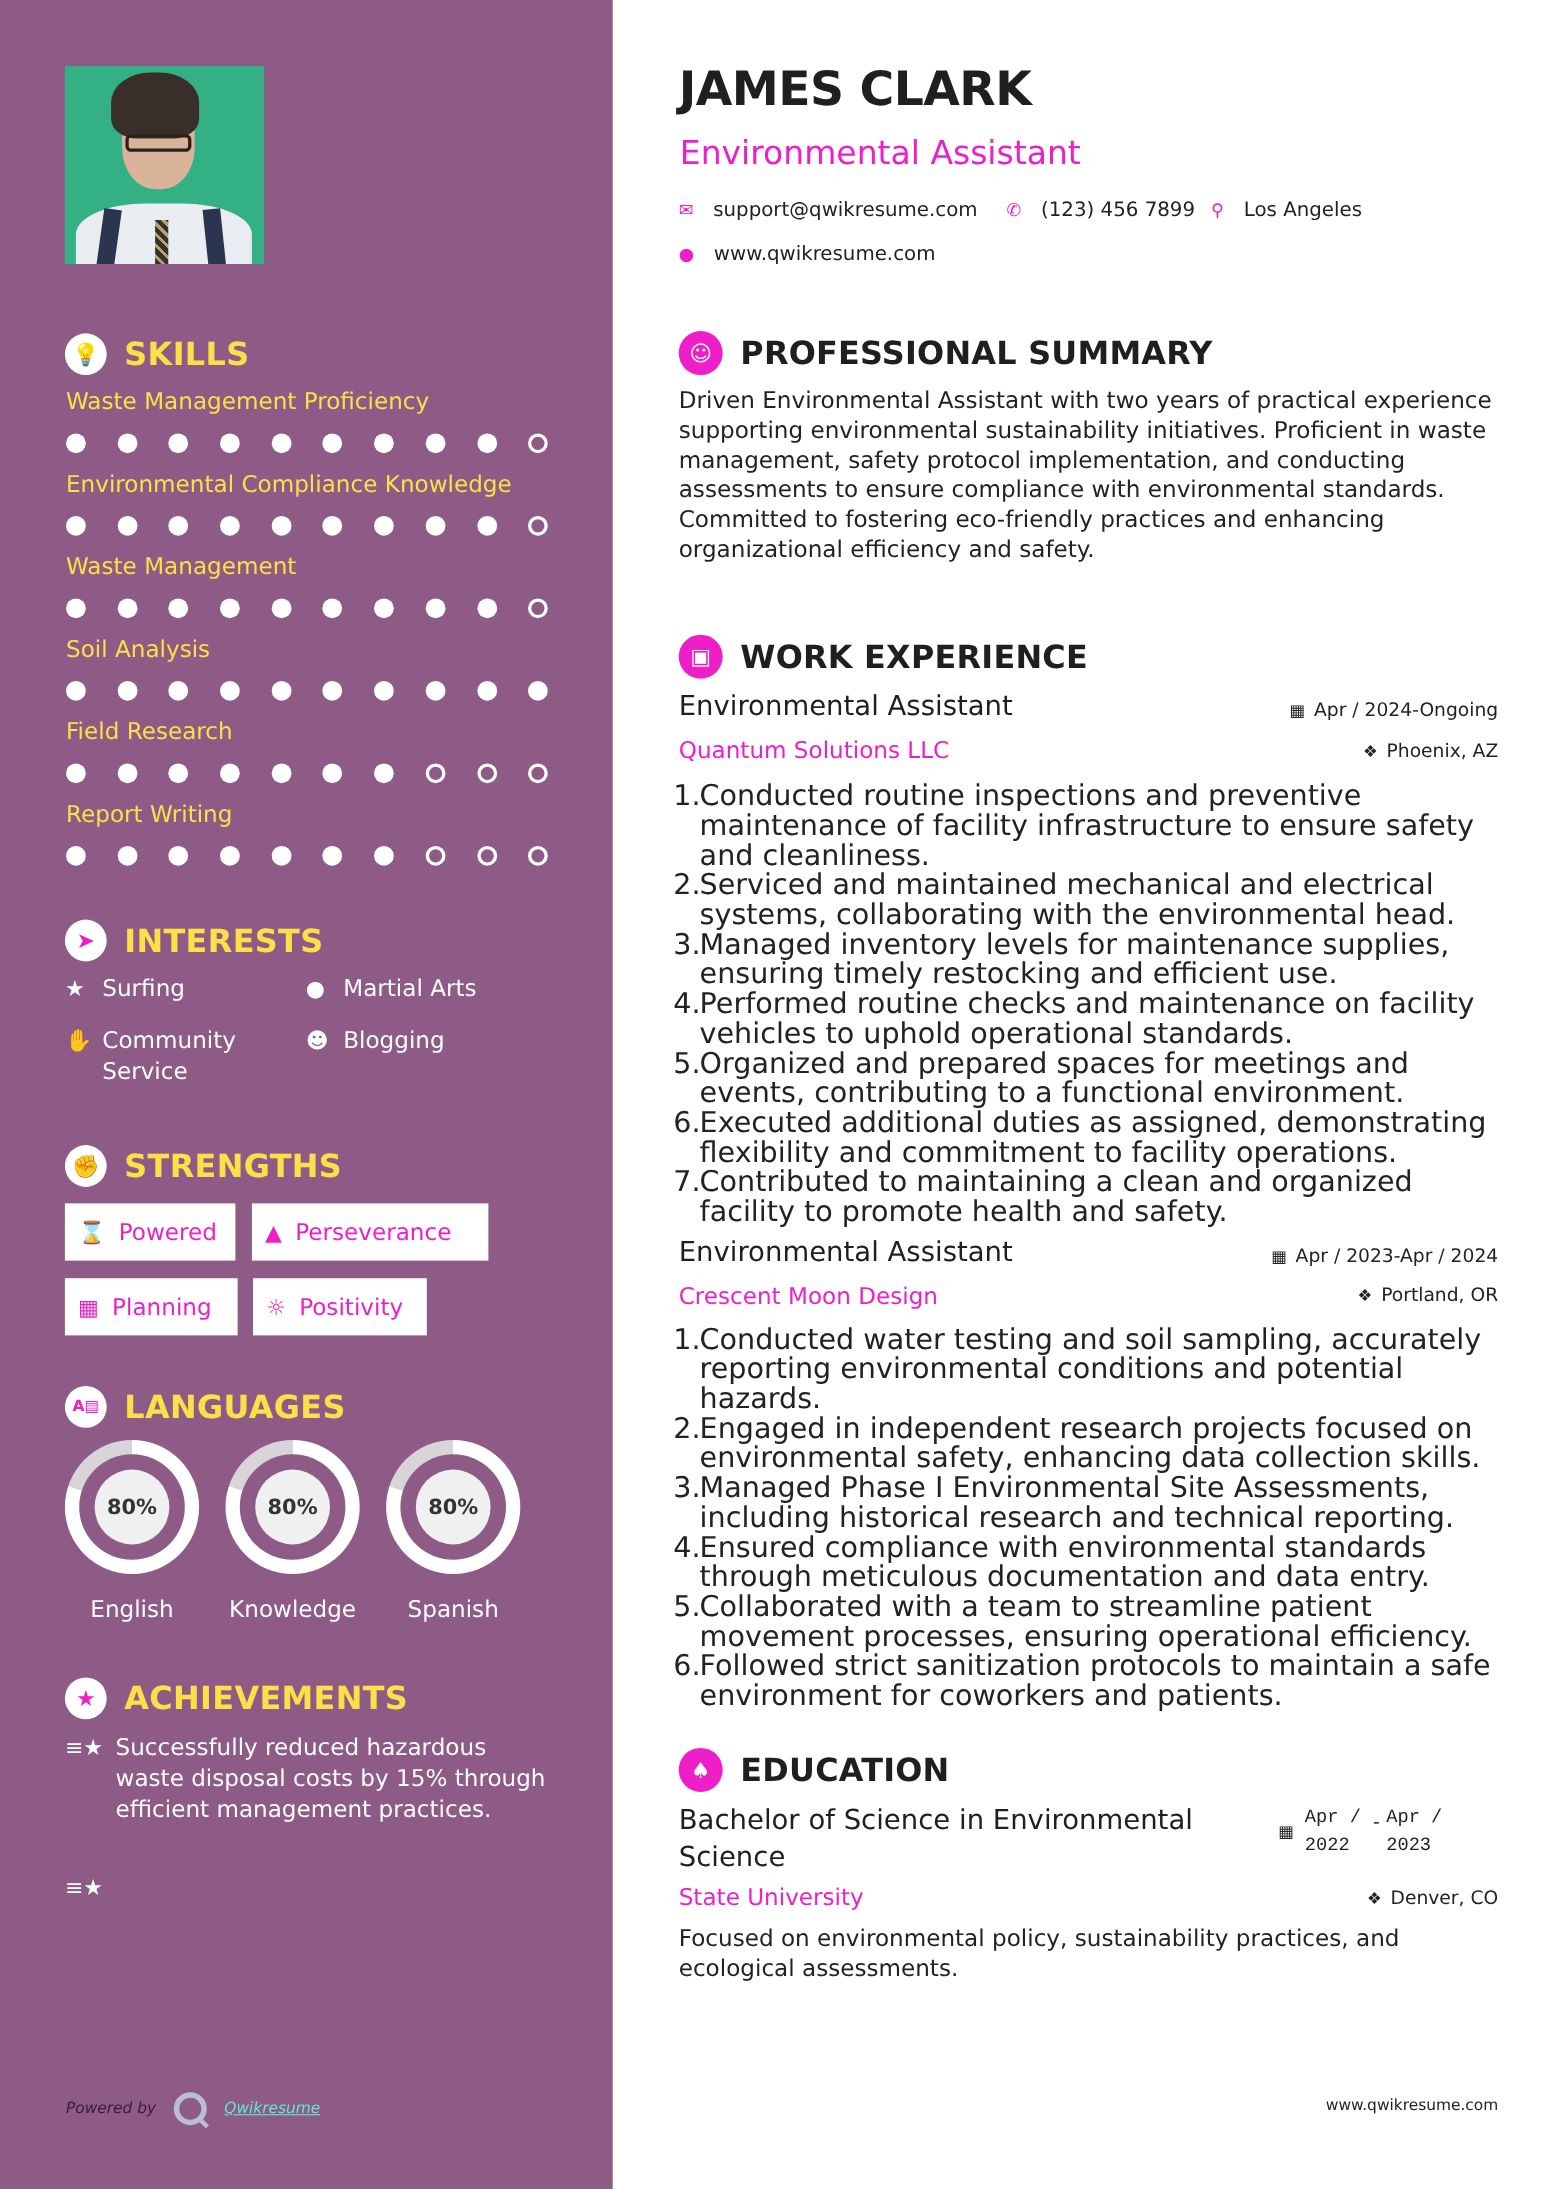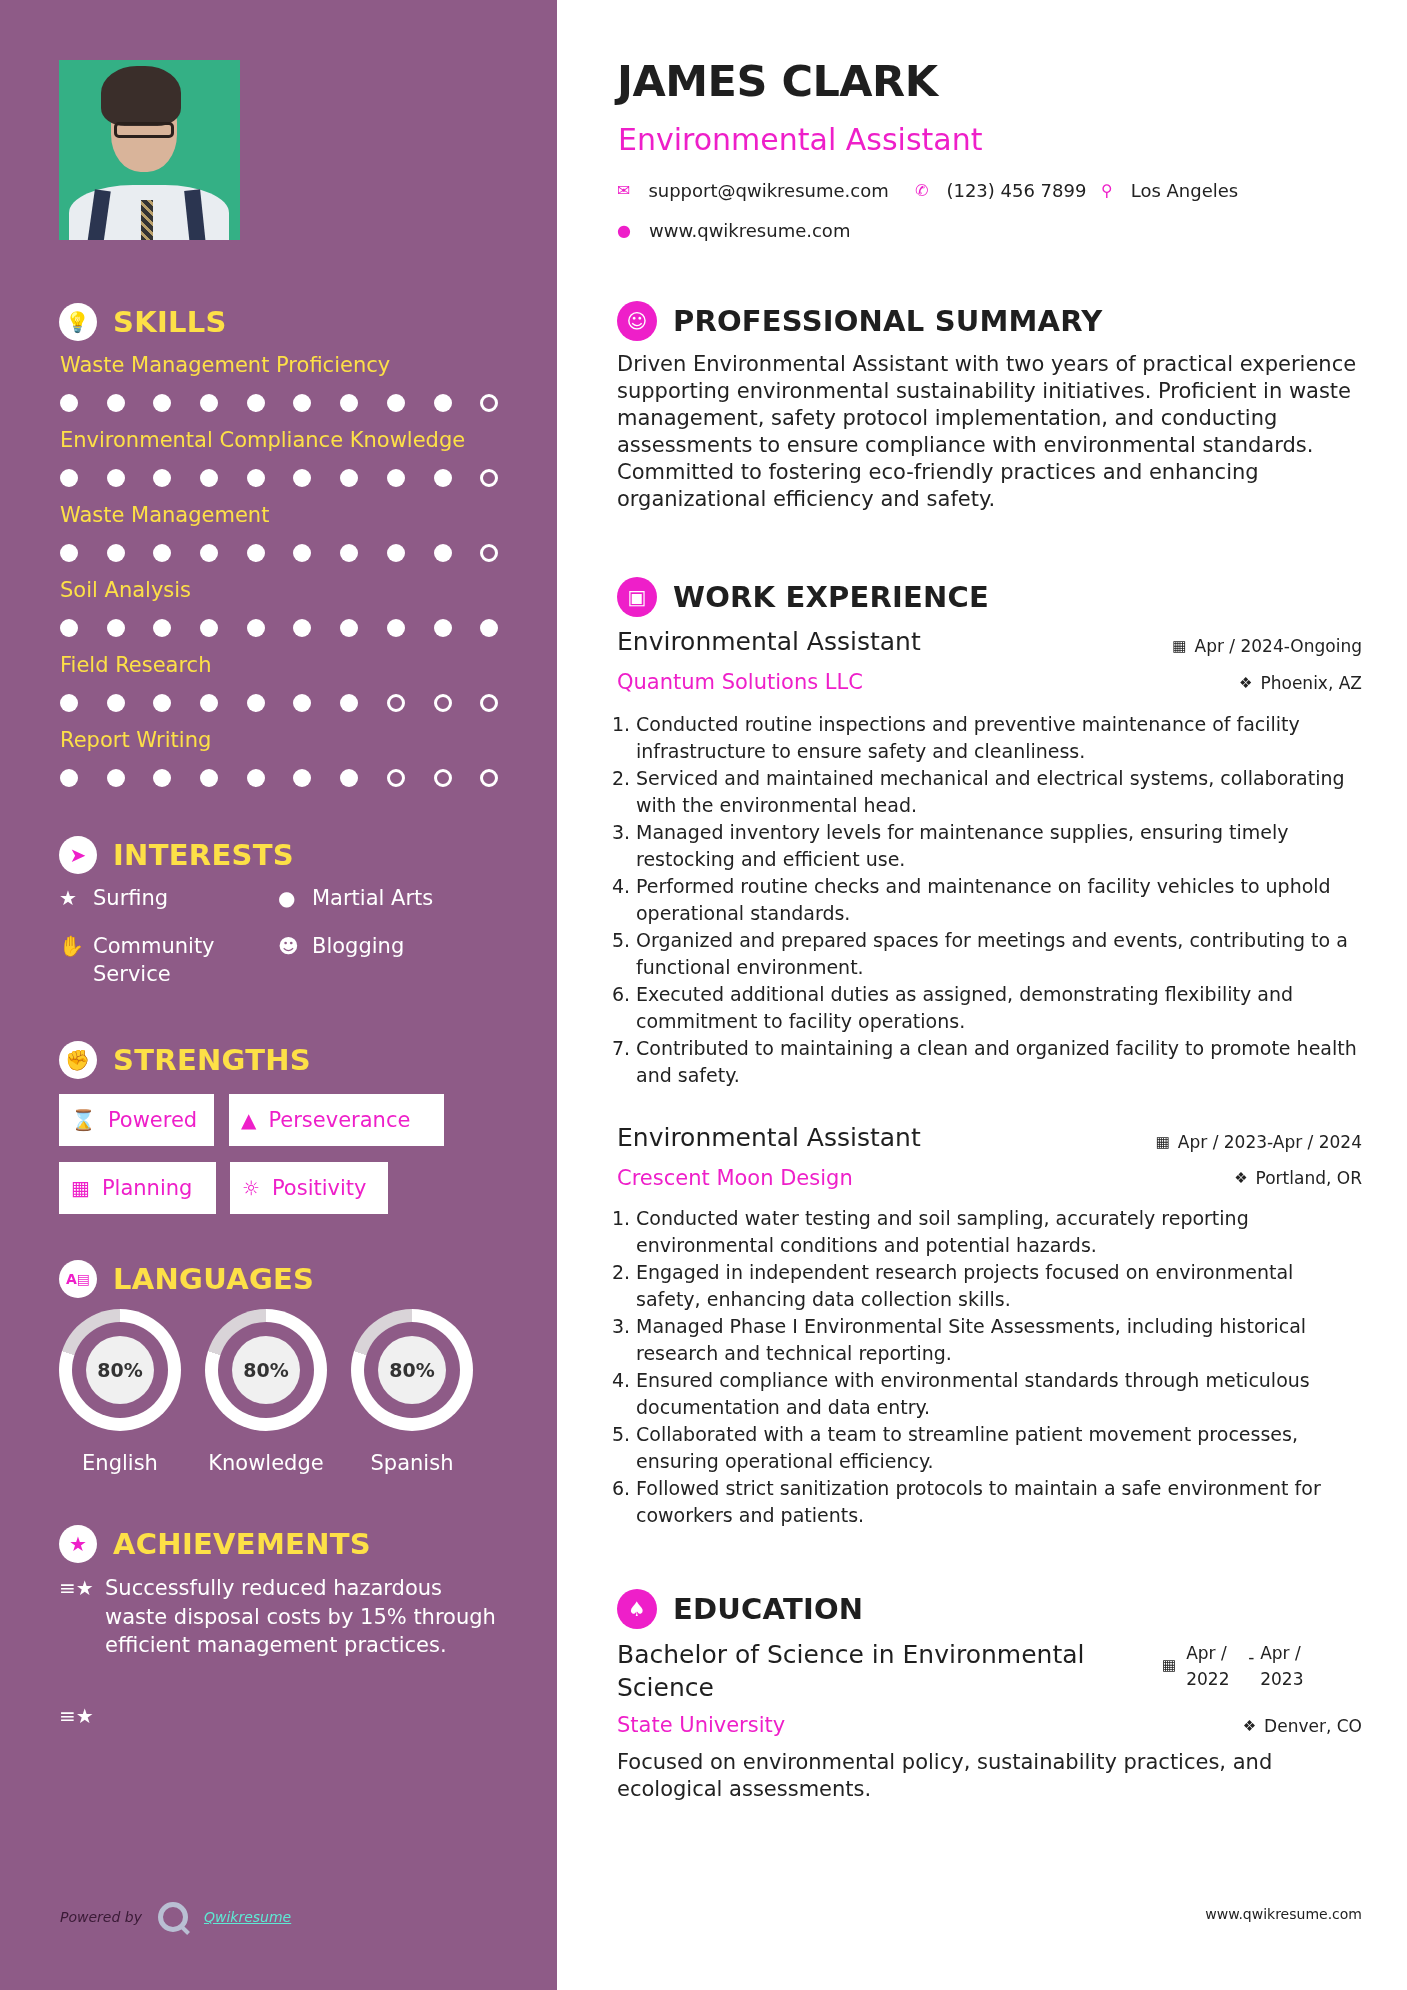--- a/index.html
+++ b/index.html
@@ -53,27 +53,27 @@
 
   .r-head { position: absolute; left: 617px; display: flex; align-items: center; }
   .r-icon { width: 40px; height: 40px; border-radius: 50%; background: #ee1fc9; color: #fff; display: flex; align-items: center; justify-content: center; font-size: 20px; margin-right: 16px; }
   .r-title { font-size: 29px; font-weight: bold; color: #1f1f1f; letter-spacing: 0.2px; }
 
   .para { position: absolute; left: 617px; width: 745px; font-size: 21px; line-height: 27px; color: #222; }
   .job-title { position: absolute; left: 617px; font-size: 25px; color: #1f1f1f; }
   .company { position: absolute; left: 617px; font-size: 21px; color: #ee1fc9; }
   .meta { position: absolute; right: 45px; font-size: 17px; color: #222; display: flex; align-items: center; }
   .meta .m-ic { margin-right: 8px; font-size: 15px; }
-  ol.duties { position: absolute; left: 612px; width: 750px; font-size: 19px; line-height: 27px; color: #222; list-style: none; counter-reset: d; }
+  ol.duties { position: absolute; left: 612px; width: 750px; font-size: 26px; line-height: 27px; color: #222; list-style: none; counter-reset: d; }
   ol.duties li { counter-increment: d; padding-left: 24px; position: relative; }
   ol.duties li::before { content: counter(d) "."; position: absolute; left: 0; }
 
   .edu-date { position: absolute; top: 1640px; left: 1162px; display: flex; font-size: 17px; line-height: 26px; color: #222; }
   .edu-date .m-ic { margin: 12px 10px 0 0; font-size: 15px; }
-  .edu-date .col { width: 62px; }
+  .edu-date .col { width: 62px; font-family: Liberation Mono, monospace; }
   .edu-date .sep { width: 12px; padding-top: 4px; }
 
   .footer-url { position: absolute; right: 45px; top: 1906px; font-size: 14px; color: #222; }
 </style>
 </head>
 <body>
 
 <aside class="sidebar">
   <div class="photo">
     <div class="shirt"></div>

